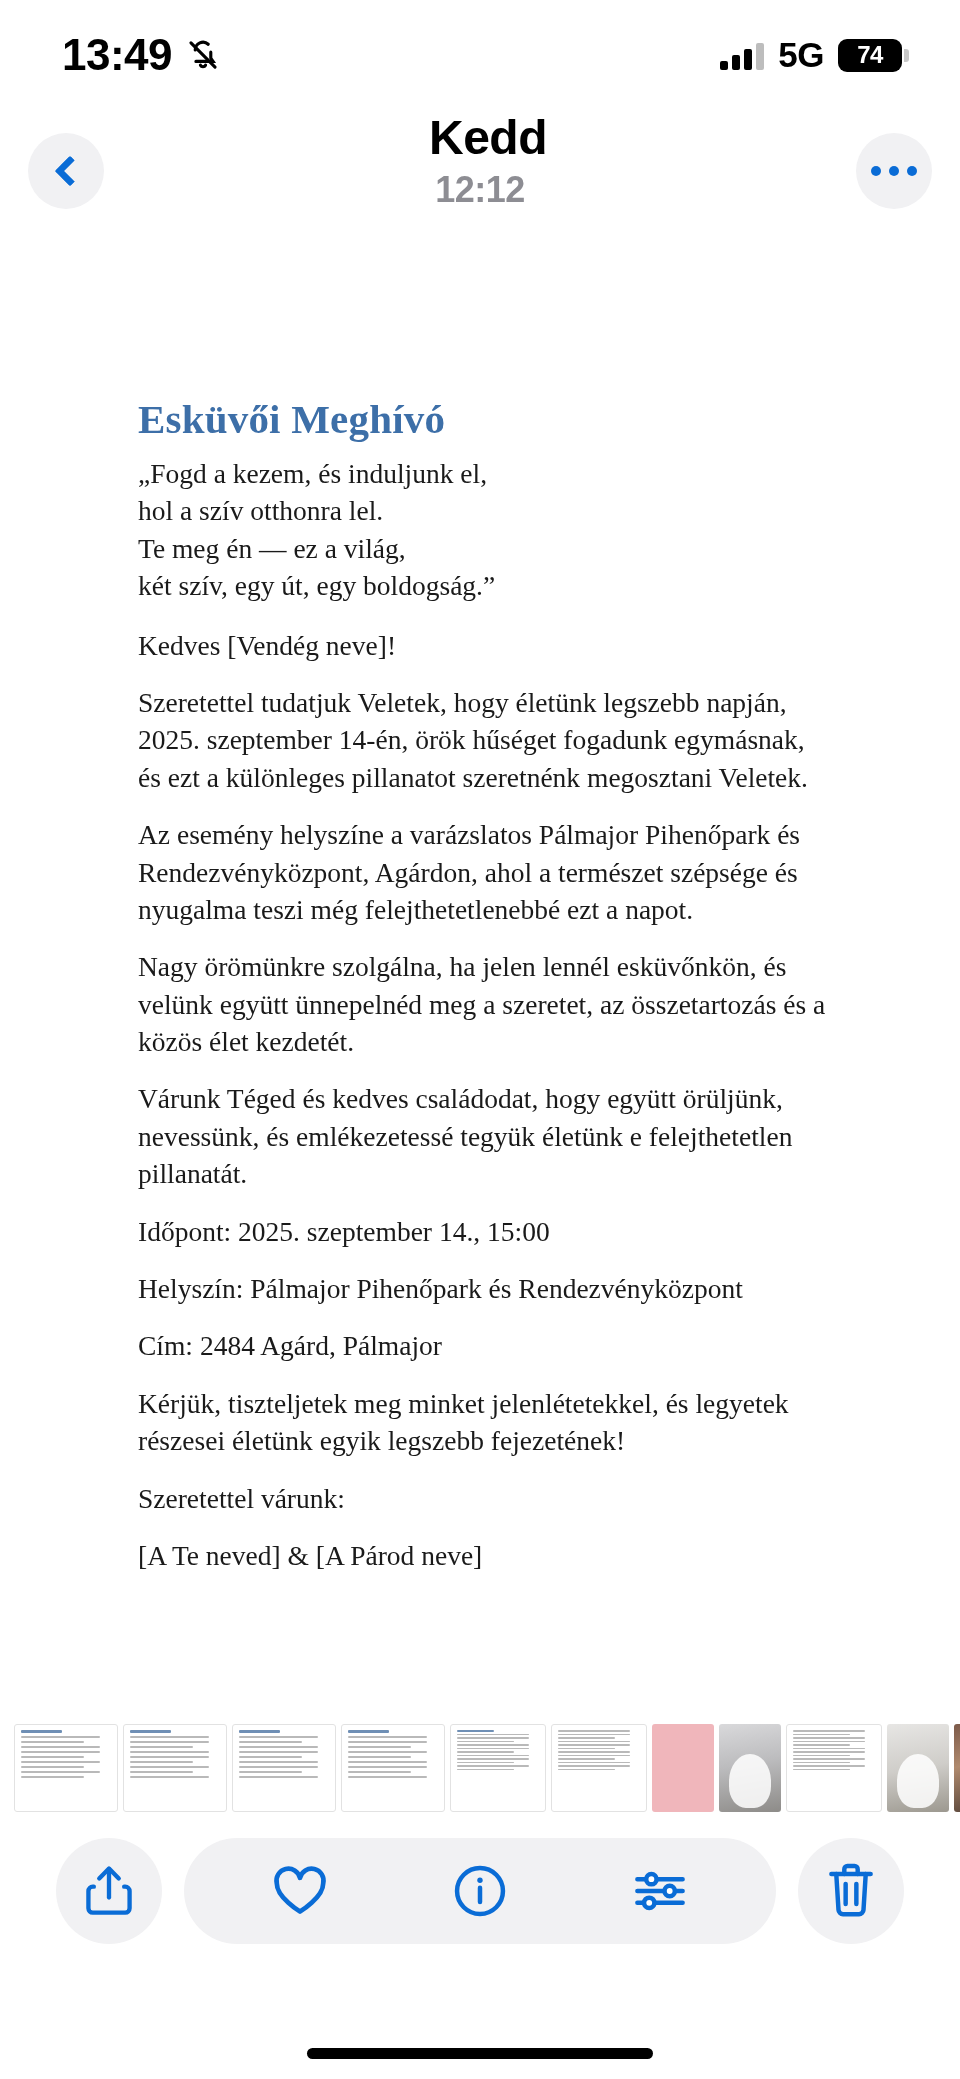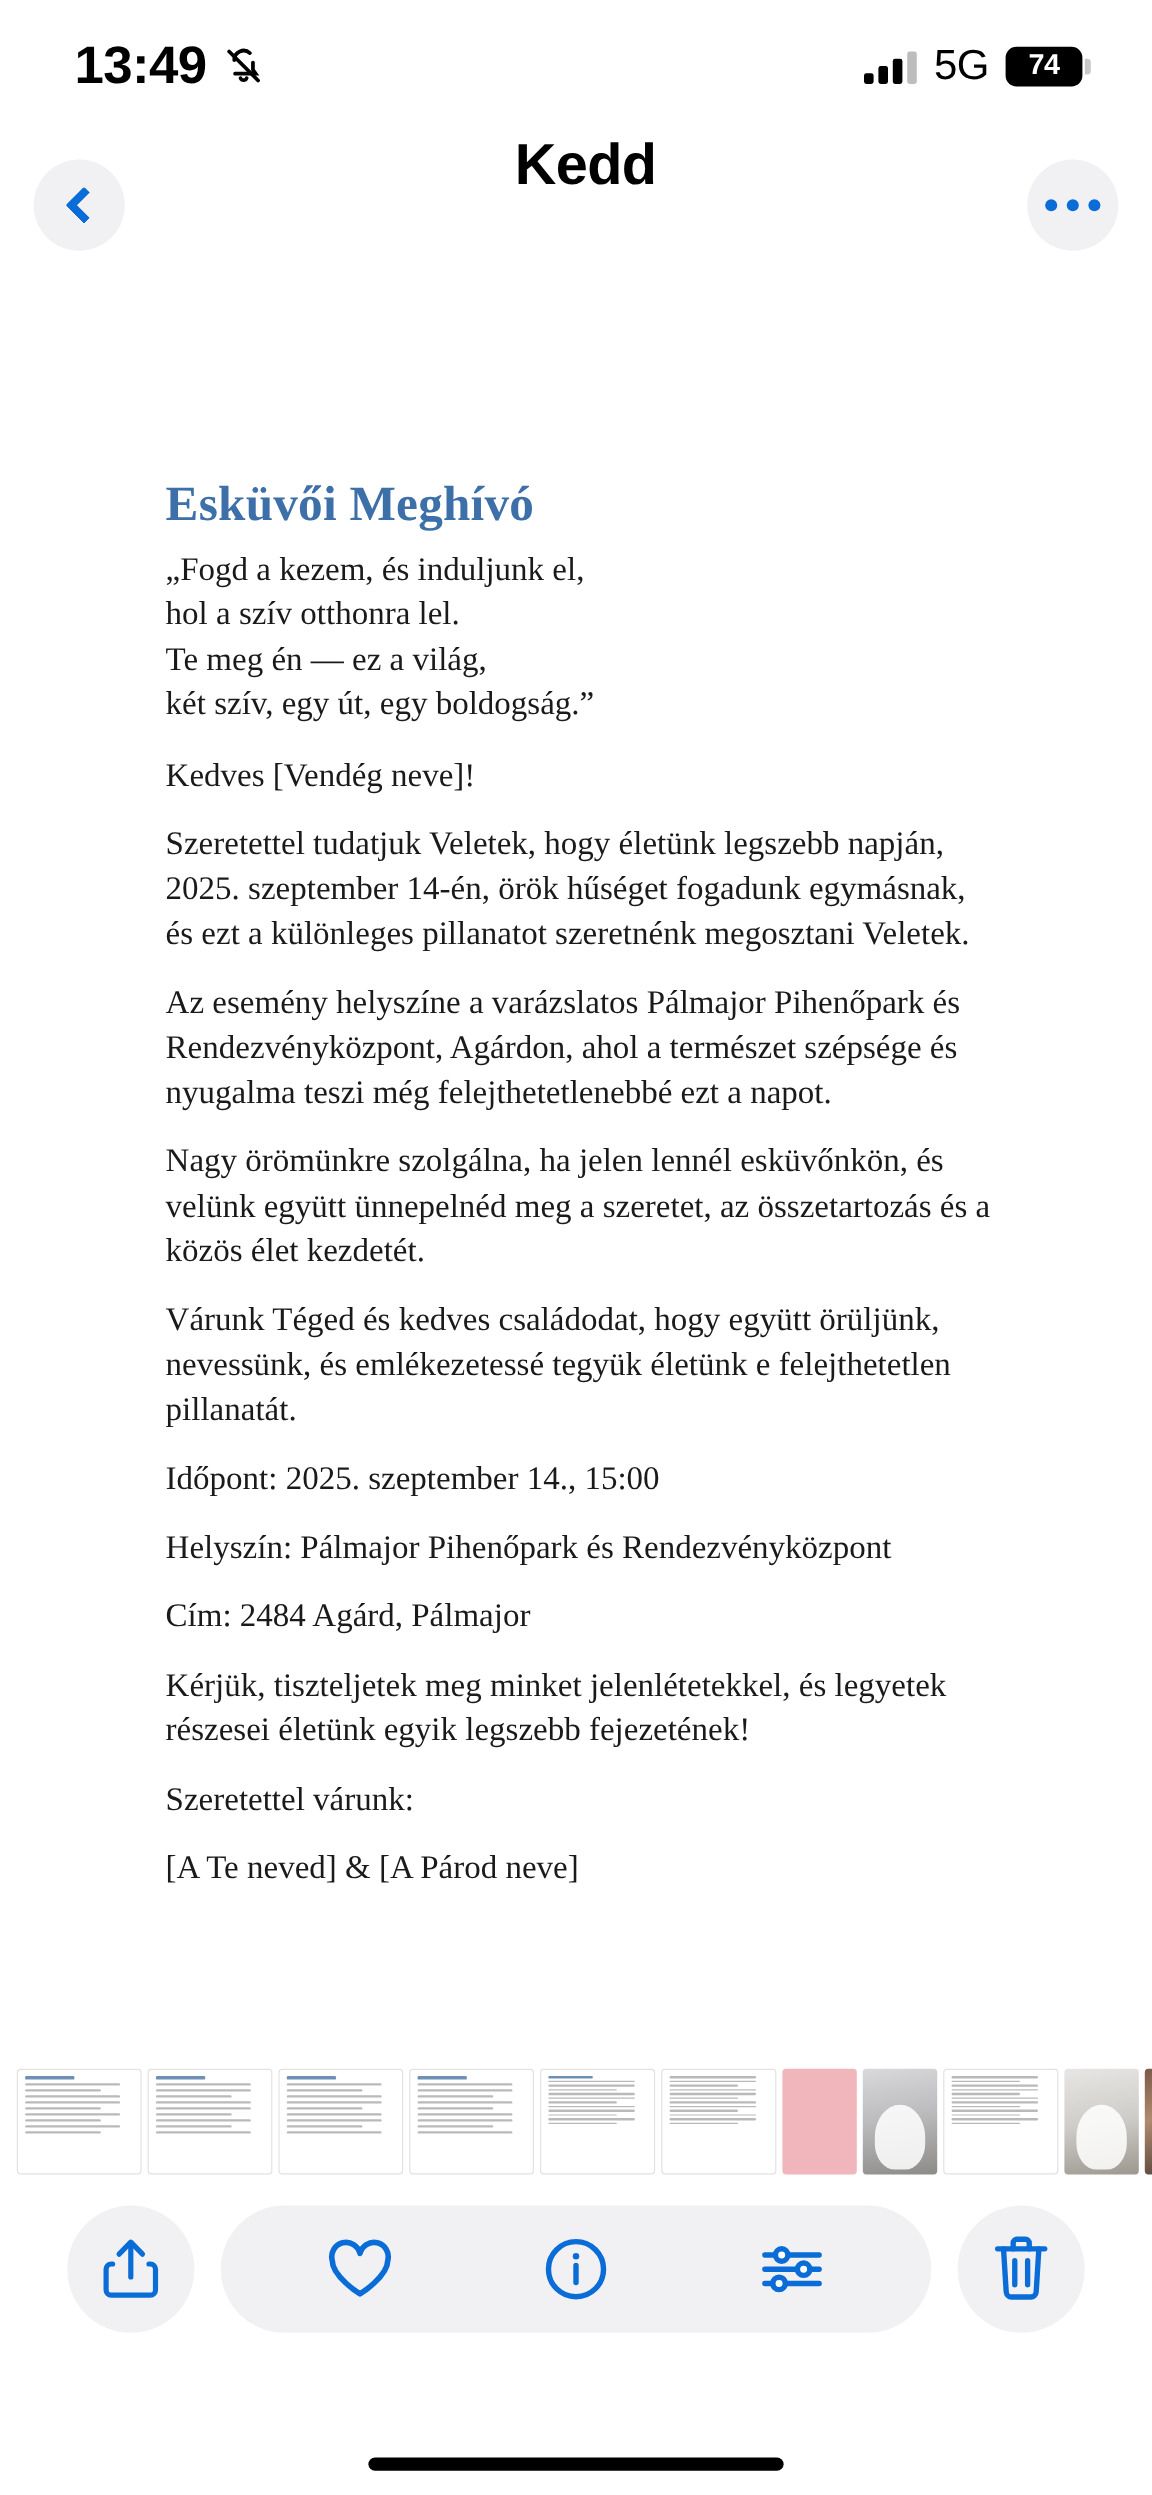--- a/index.html
+++ b/index.html
@@ -40,21 +40,21 @@
     gap: 14px;
   }
   .signal { display: flex; align-items: flex-end; gap: 4px; height: 30px; }
   .signal i { display: block; width: 8px; background: #000; border-radius: 2px; }
   .signal i:nth-child(1) { height: 9px; }
   .signal i:nth-child(2) { height: 15px; }
   .signal i:nth-child(3) { height: 21px; }
   .signal i:nth-child(4) { height: 27px; background: #bdbdbd; }
   .network {
     font-size: 35px;
-    font-weight: normal;
+    font-weight: bold;
     color: #000;
     letter-spacing: -0.5px;
     text-align: right;
   }
   .battery {
     position: relative;
     width: 64px; height: 33px;
     background: #000;
     border-radius: 9px;
     display: flex;
@@ -273,20 +273,21 @@
     </div>
   </div>
 </div>
 
 <div class="header">
   <div class="nav-circle nav-back">
     <span class="chev"></span>
   </div>
   <div class="title-block">
     <div class="title-main">Kedd</div>
+    <div class="title-sub">12:12</div>
   </div>
   <div class="nav-circle nav-more">
     <span class="dots">
         <i></i>
         <i></i>
         <i></i>
       </span>
   </div>
 </div>
 

